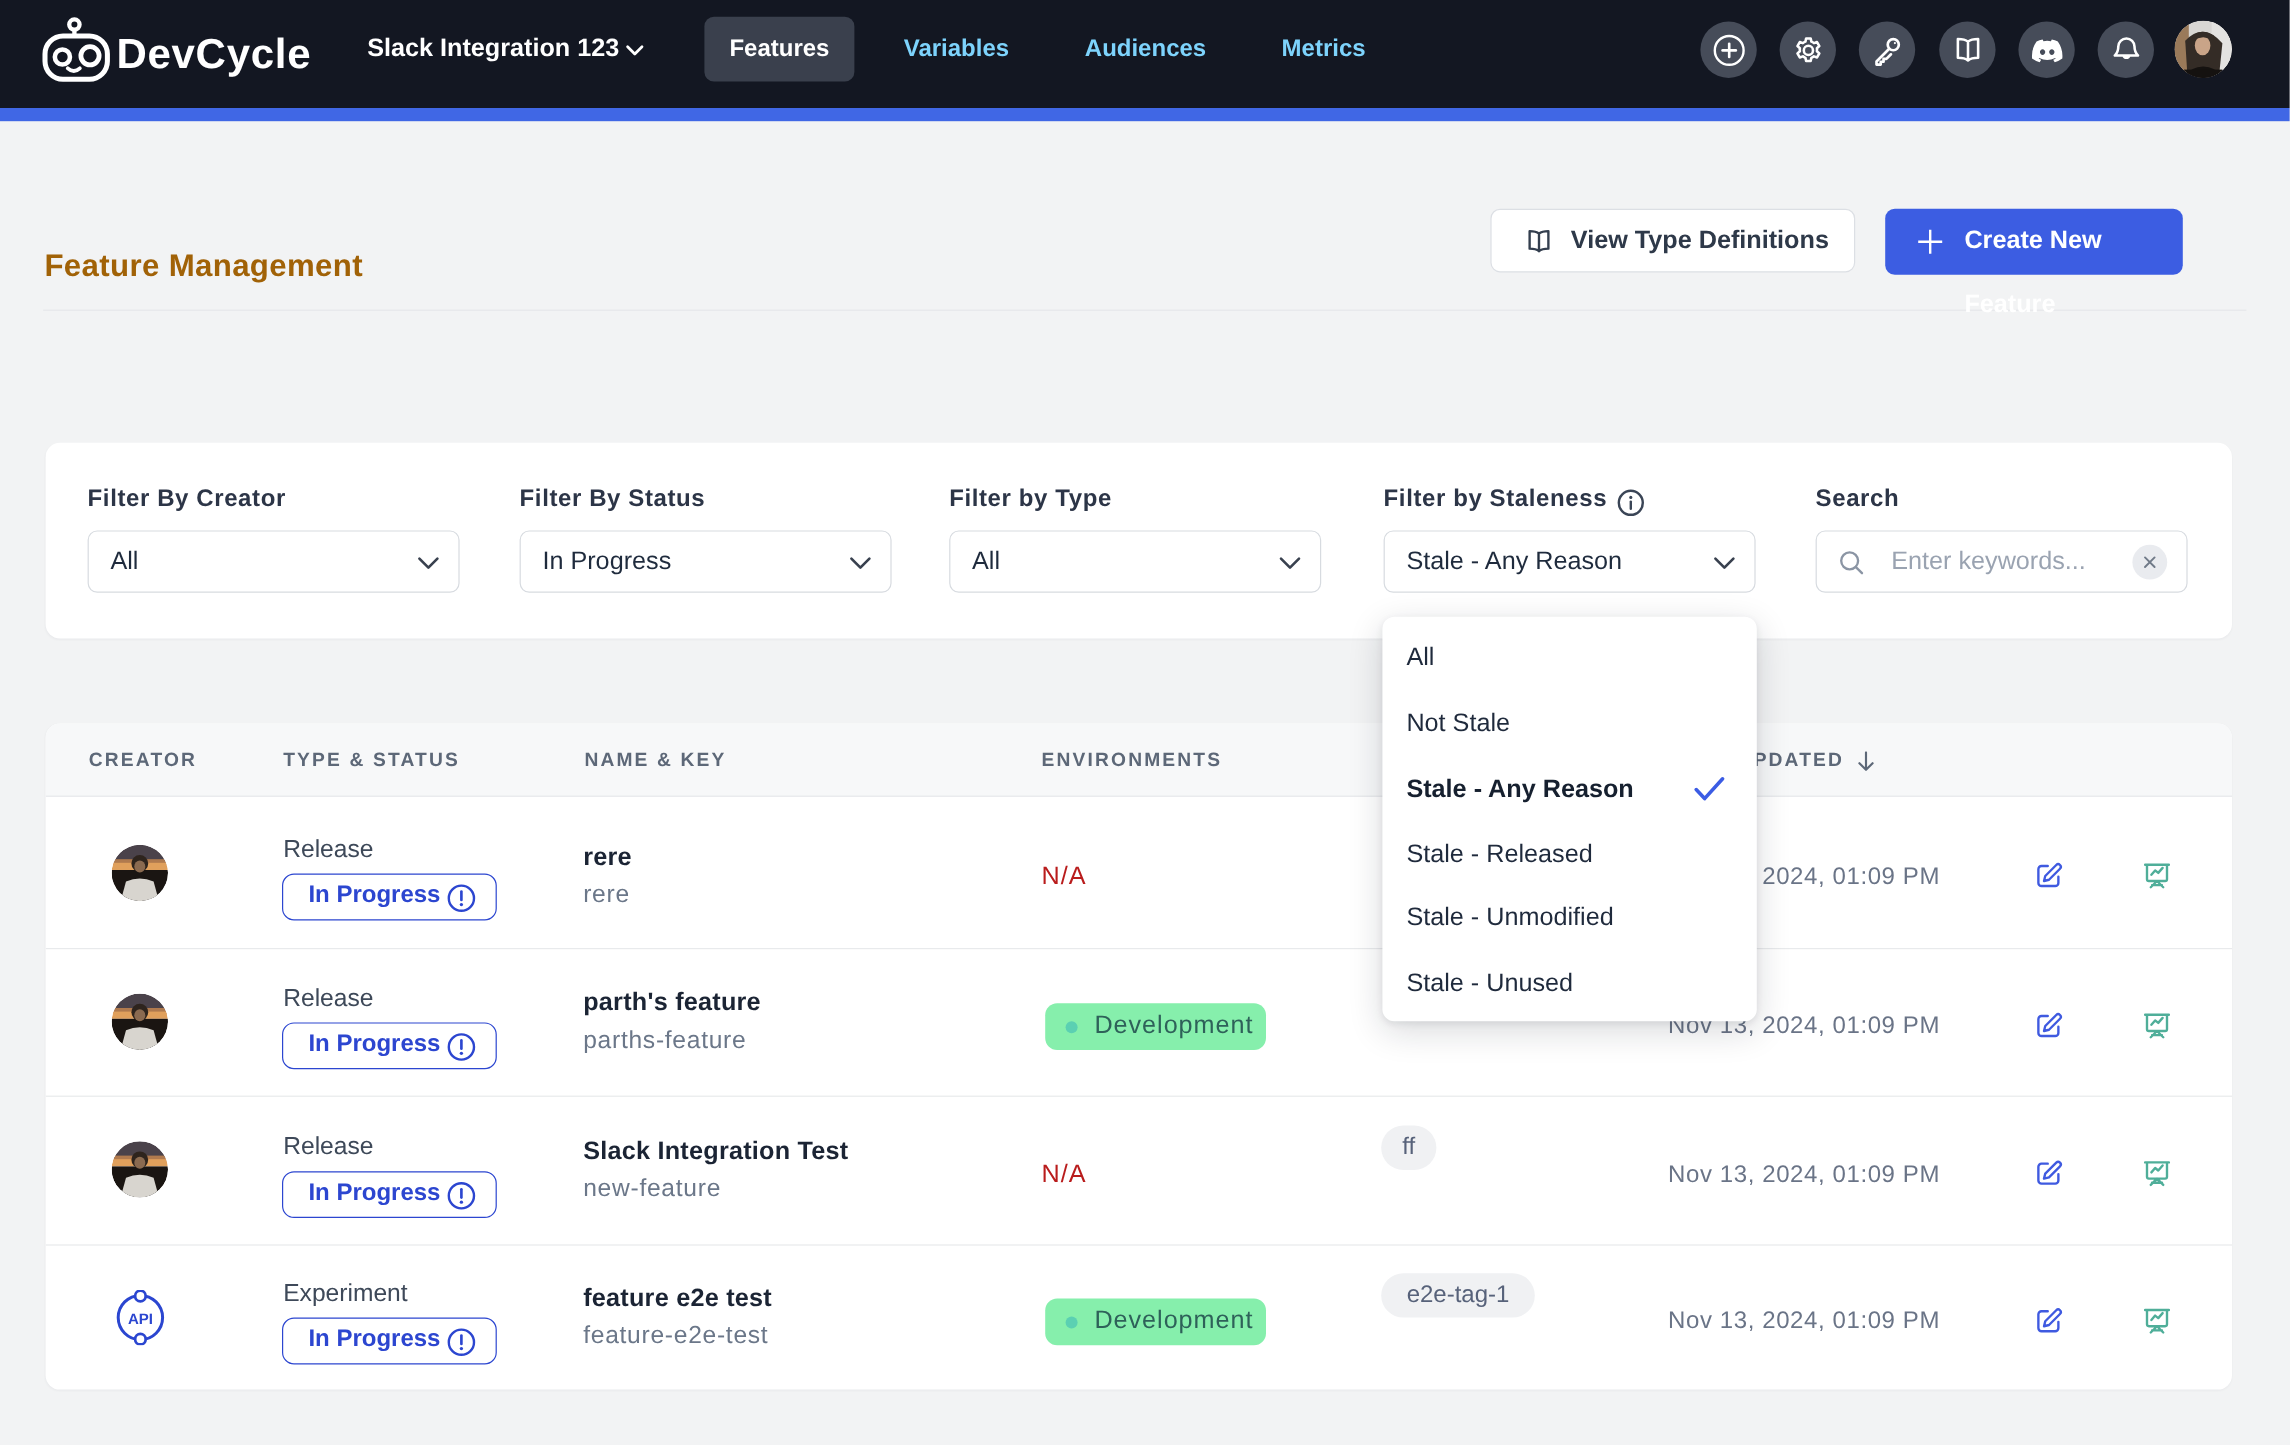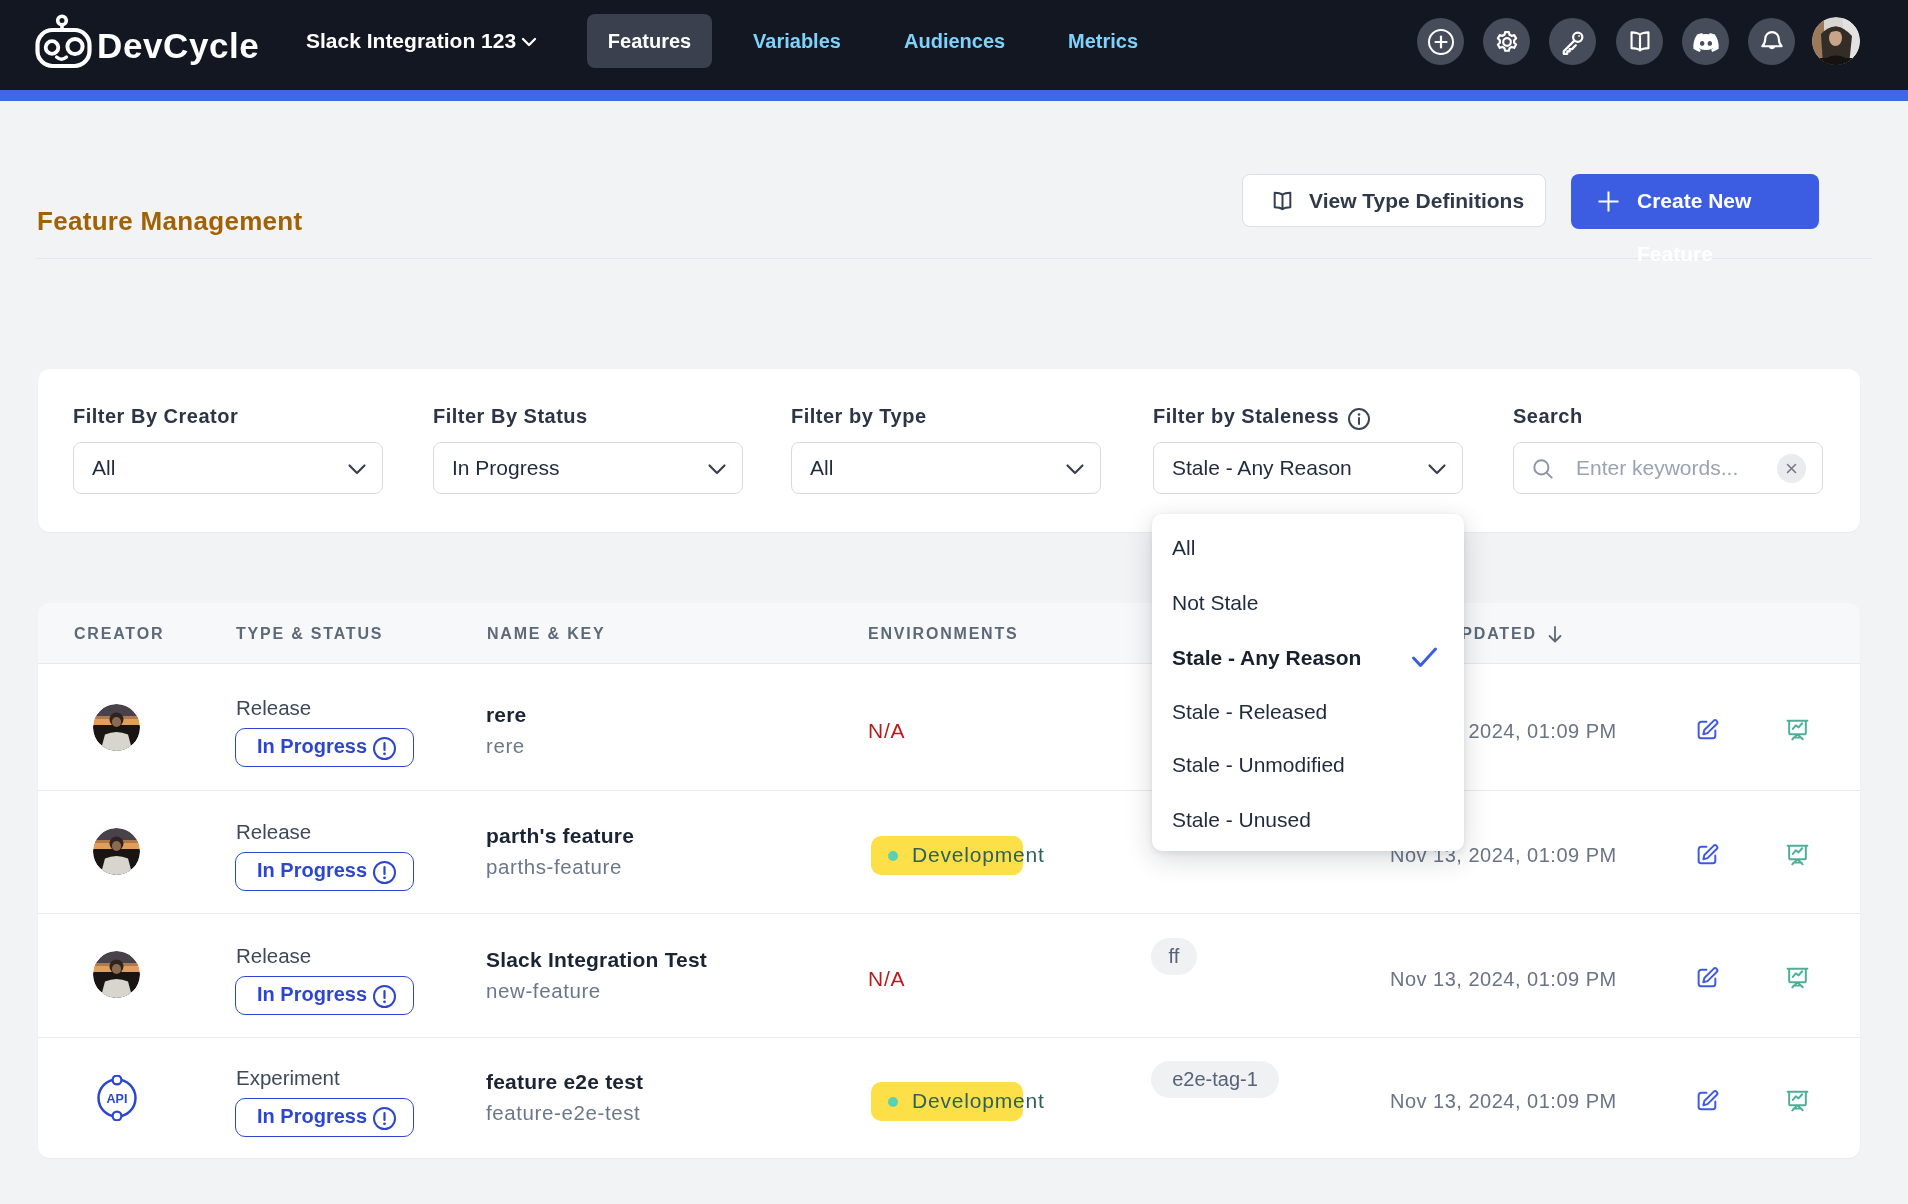--- a/index.html
+++ b/index.html
@@ -30,21 +30,21 @@
 .th { position:absolute; top:0; line-height:61px; font-size:16px; font-weight:bold; color:#5d6878; letter-spacing:1.8px; }
 .rowline { position:absolute; left:0; width:1822px; height:1px; background:#e8eaec; }
 .avatar { position:absolute; width:47px; height:47px; border-radius:50%; overflow:hidden; }
 .typetxt { position:absolute; font-size:20.5px; color:#3e4959; }
 .badge { position:absolute; height:39px; border:1.5px solid #2c46d0; border-radius:10px; color:#2c46d0; font-weight:bold; }
 .badge .btxt { position:absolute; left:21px; top:0; line-height:35px; font-size:20px; }
 .badge svg { position:absolute; right:16px; top:6.5px; }
 .fname { position:absolute; font-size:21px; font-weight:bold; color:#1b2434; letter-spacing:0.2px; }
 .fkey { position:absolute; font-size:20.5px; color:#6b7789; letter-spacing:0.6px; }
 .na { position:absolute; font-size:21px; color:#b91c1c; letter-spacing:0.8px; }
-.chip { position:absolute; width:152px; height:39px; background:#fde047; border-radius:10px; }
+.chip { position:absolute; width:184px; height:39px; background:#86efac; border-radius:10px; }
 .chip .dot { position:absolute; left:17px; top:15px; width:10px; height:10px; border-radius:50%; background:#5bd0b2; }
 .chip .ctxt { position:absolute; left:41px; top:0; line-height:38px; font-size:21px; color:#2e6159; letter-spacing:0.8px; }
 .tagpill { position:absolute; height:37px; background:#f0f1f3; border-radius:18.5px; color:#57627a; font-size:20px; text-align:center; }
 .upd { position:absolute; font-size:20px; color:#6a7487; letter-spacing:0.5px; }
 .act { position:absolute; width:25px; height:25px; }
 
 #dd { position:absolute; left:1152px; top:514px; width:312px; height:337px; background:#fff; border-radius:10px; box-shadow:0 8px 28px rgba(16,24,40,.16), 0 2px 6px rgba(16,24,40,.08); }
 .dditem { position:absolute; left:20px; font-size:21px; color:#1f2a3c; }
 </style>
 </head>

